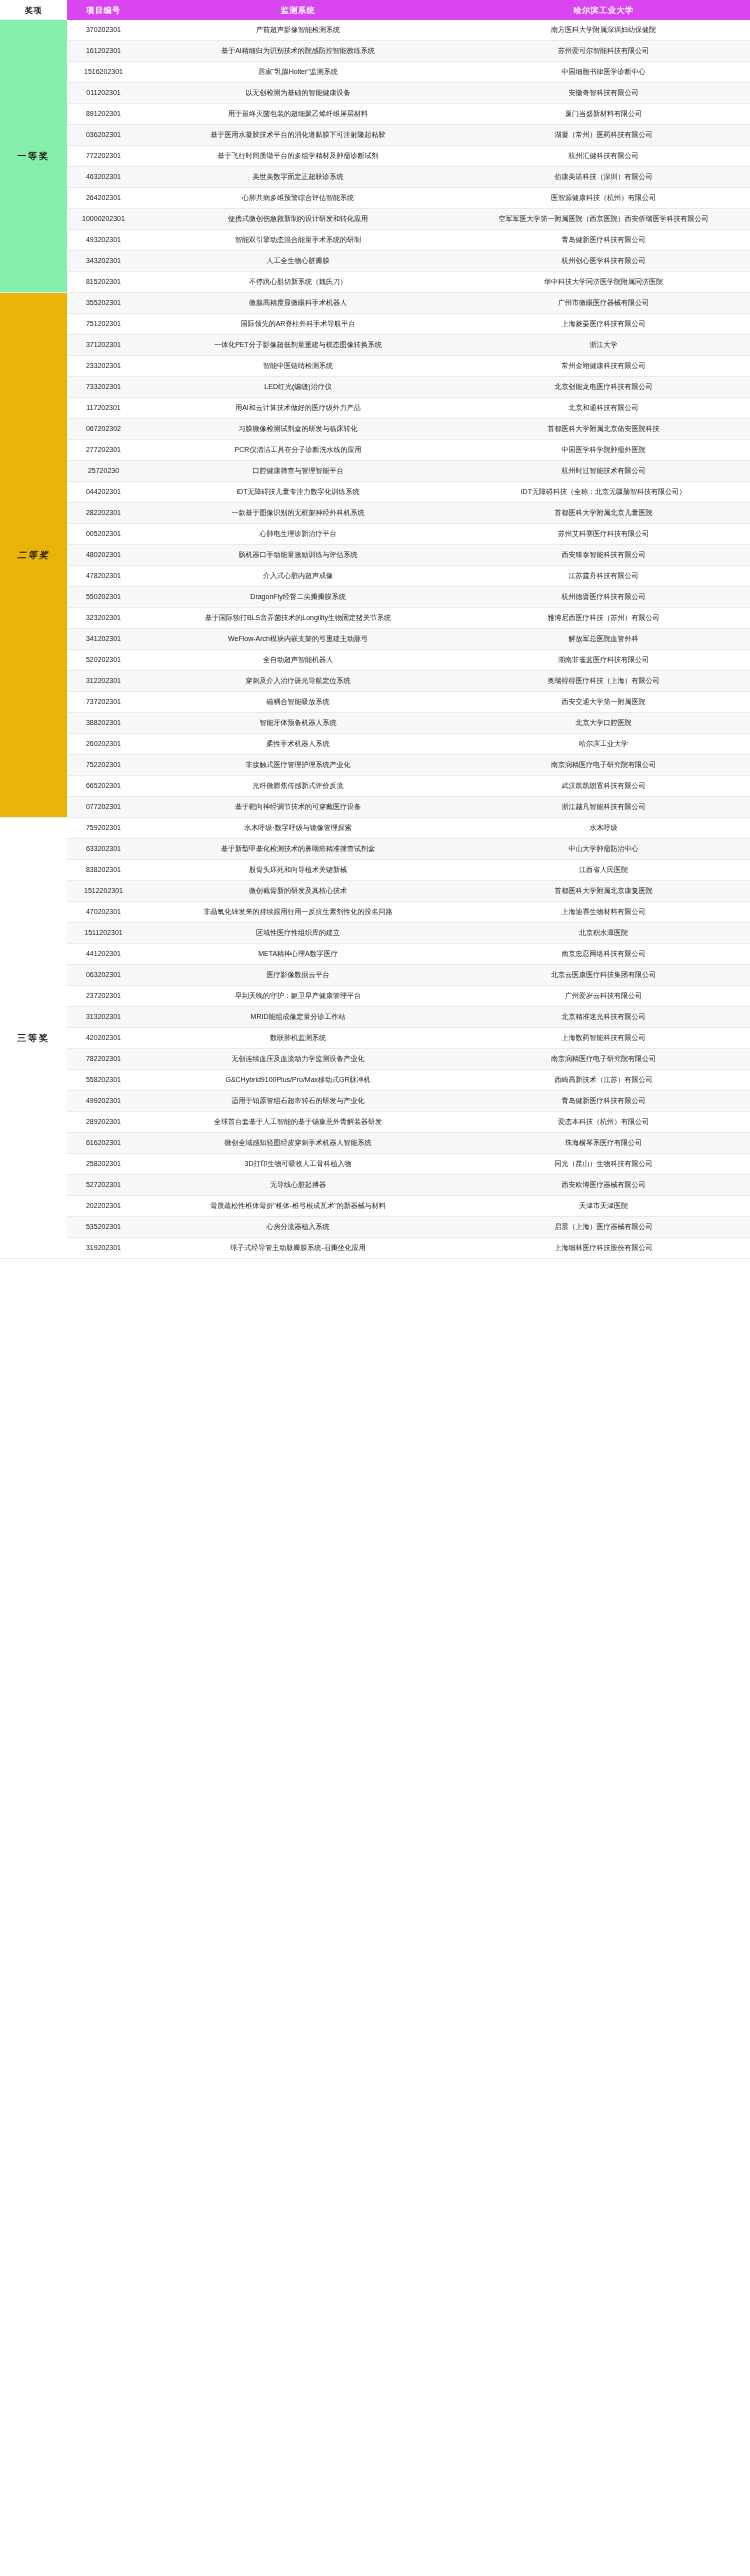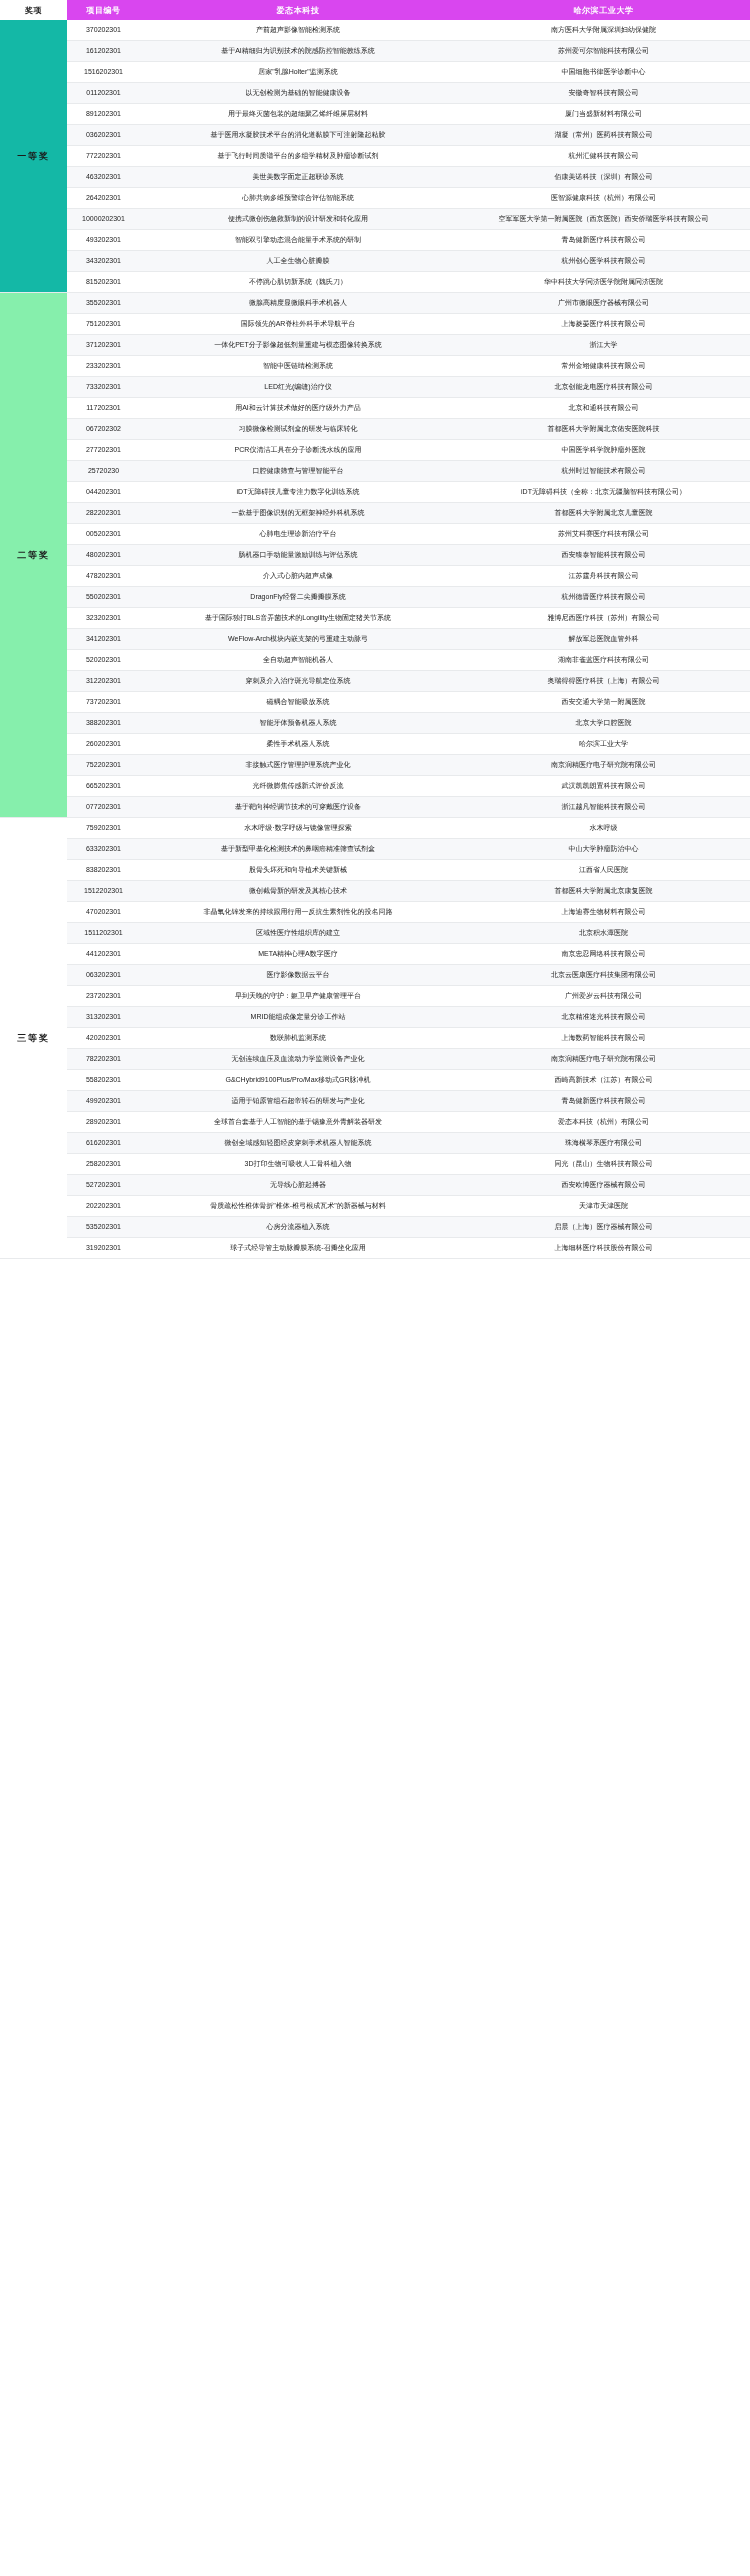--- a/index.html
+++ b/index.html
@@ -69,40 +69,40 @@
   td.award-cell {
     font-size: 9px;
     font-weight: bold;
     color: #1b1b1b;
     letter-spacing: 1.8px;
     text-align: center;
     vertical-align: middle;
     border-bottom: 0.6px solid #e8eaec;
     border-right: none;
   }
-  td.award-cell.a1 { background: #14b8a6; }
-  td.award-cell.a2 { background: #86efac; }
+  td.award-cell.a1 { background: #86efac; }
+  td.award-cell.a2 { background: #eab308; font-style: italic; }
   td.award-cell.a3 { background: #ffffff; }
 </style>
 </head>
 <body>
 
 <div class="sheet">
   <table class="award-table">
     <colgroup>
       <col class="c-award">
       <col class="c-code">
       <col class="c-name">
       <col class="c-org">
     </colgroup>
     <thead>
       <tr>
         <th class="th-award">奖项</th>
         <th>项目编号</th>
-        <th>爱态本科技</th>
+        <th>监测系统</th>
         <th>哈尔滨工业大学</th>
       </tr>
     </thead>
     <tbody id="table-body">
         <tr class="band-a">
           <td class="award-cell a1" rowspan="13">一等奖</td>
           <td class="code">370202301</td>
           <td class="name">产前超声影像智能检测系统</td>
           <td class="org">南方医科大学附属深圳妇幼保健院</td>
         </tr>

